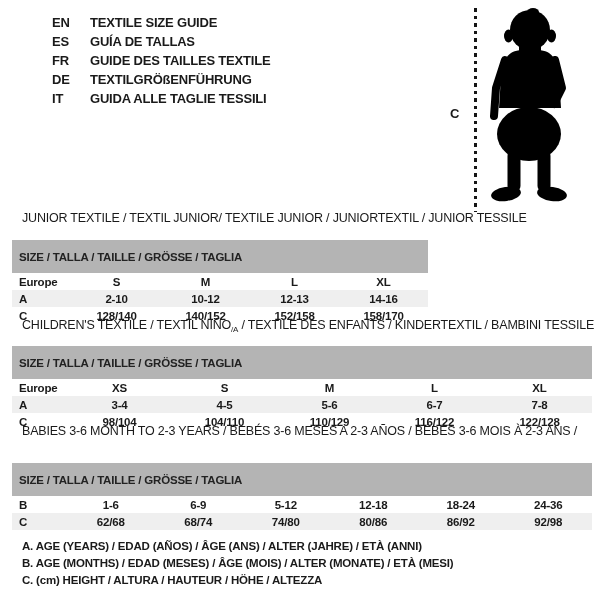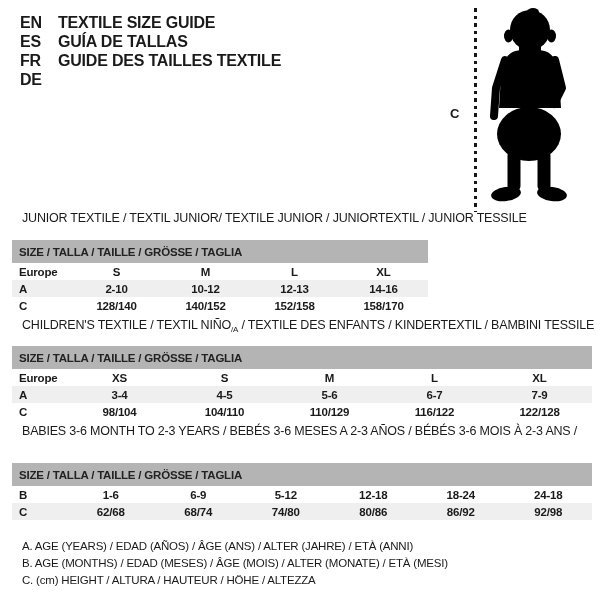--- a/index.html
+++ b/index.html
@@ -8,48 +8,48 @@
     --alt:#efefef;
     --bg:#ffffff;
   }
   *{margin:0;padding:0;box-sizing:border-box;}
   html,body{background:#fff;}
   body{font-family:"Liberation Sans", sans-serif;color:var(--ink);}
   .canvas{position:relative;width:600px;height:600px;background:var(--bg);overflow:hidden;}
 
   
   .lang-list{position:absolute;left:20px;top:13px;}
-  .lang-row{display:flex;height:19px;align-items:center;font-size:16px;font-weight:700;letter-spacing:-0.2px;}
+  .lang-row{display:flex;height:19px;align-items:center;font-size:13px;font-weight:700;letter-spacing:-0.2px;margin-left:32px;}
   .lang-code{width:38px;}
 
   
   .measure-line{position:absolute;left:474px;top:8px;width:3px;height:204px;
     background:repeating-linear-gradient(to bottom,#151515 0 3.5px,transparent 3.5px 7.5px);}
   .measure-label{position:absolute;left:450px;top:106px;font-size:13px;font-weight:700;}
   .silhouette{position:absolute;left:483px;top:6px;}
 
   
   .sec-title{position:absolute;left:22px;font-size:12.5px;font-weight:400;letter-spacing:-0.2px;white-space:nowrap;}
   .sec-title sub{font-size:8px;vertical-align:-3px;}
   .t3-title{line-height:16px;}
 
   
   table.size-table{position:absolute;border-collapse:collapse;table-layout:fixed;font-size:11.5px;font-weight:700;letter-spacing:-0.2px;}
-  table.size-table th{background:var(--bar);text-align:left;padding-left:7px;height:23px;font-weight:700;color:#222;}
+  table.size-table th{background:var(--bar);text-align:left;padding-left:7px;height:33px;font-weight:700;color:#222;}
   table.size-table td{height:17px;text-align:center;padding:0;}
   table.size-table td.lbl{text-align:left;padding-left:7px;margin-top:28px;}
   tr.alt td{background:var(--alt);}
   .t1{left:12px;top:240px;width:416px;}
   .t2{left:12px;top:346px;width:580px;}
   .t3{left:12px;top:463px;width:580px;}
   col.c-lab1{width:60px;} col.c-lab2{width:55px;}
 
   
   .notes{position:absolute;left:22px;top:540px;}
-  .note-line{height:17px;font-size:11.5px;font-weight:400;letter-spacing:-0.2px;white-space:nowrap;}
+  .note-line{height:17px;font-size:11.5px;font-weight:700;letter-spacing:-0.2px;white-space:nowrap;}
 </style>
 </head>
 <body>
 
 <div class="canvas">
 
   <div class="lang-list">
     <div class="lang-row">
       <span class="lang-code">EN</span>
       <span>TEXTILE SIZE GUIDE</span>
@@ -57,20 +57,25 @@
     <div class="lang-row">
       <span class="lang-code">ES</span>
       <span>GUÍA DE TALLAS</span>
     </div>
     <div class="lang-row">
       <span class="lang-code">FR</span>
       <span>GUIDE DES TAILLES TEXTILE</span>
     </div>
     <div class="lang-row">
       <span class="lang-code">DE</span>
+      <span>TEXTILGRÖßENFÜHRUNG</span>
+    </div>
+    <div class="lang-row">
+      <span class="lang-code">IT</span>
+      <span>GUIDA ALLE TAGLIE TESSILI</span>
     </div>
   </div>
 
   <div class="measure-line"></div>
   <div class="measure-label">C</div>
   <svg class="silhouette" width="92" height="200" viewBox="0 0 92 200" fill="#000">
     <ellipse cx="50" cy="6" rx="6" ry="4"></ellipse>
     <circle cx="47" cy="24" r="20"></circle>
     <ellipse cx="25.5" cy="30" rx="4.5" ry="6.5"></ellipse>
     <ellipse cx="68.5" cy="30" rx="4.5" ry="6.5"></ellipse>
@@ -147,21 +152,21 @@
         <td>M</td>
         <td>L</td>
         <td>XL</td>
       </tr>
       <tr class="alt">
         <td class="lbl">A</td>
         <td>3-4</td>
         <td>4-5</td>
         <td>5-6</td>
         <td>6-7</td>
-        <td>7-9</td>
+        <td>7-8</td>
       </tr>
       <tr>
         <td class="lbl">C</td>
         <td>98/104</td>
         <td>104/110</td>
         <td>110/129</td>
         <td>116/122</td>
         <td>122/128</td>
       </tr>
     </tbody>
@@ -186,21 +191,21 @@
       </tr>
     </thead>
     <tbody>
       <tr>
         <td class="lbl">B</td>
         <td>1-6</td>
         <td>6-9</td>
         <td>5-12</td>
         <td>12-18</td>
         <td>18-24</td>
-        <td>24-18</td>
+        <td>24-36</td>
       </tr>
       <tr class="alt">
         <td class="lbl">C</td>
         <td>62/68</td>
         <td>68/74</td>
         <td>74/80</td>
         <td>80/86</td>
         <td>86/92</td>
         <td>92/98</td>
       </tr>

